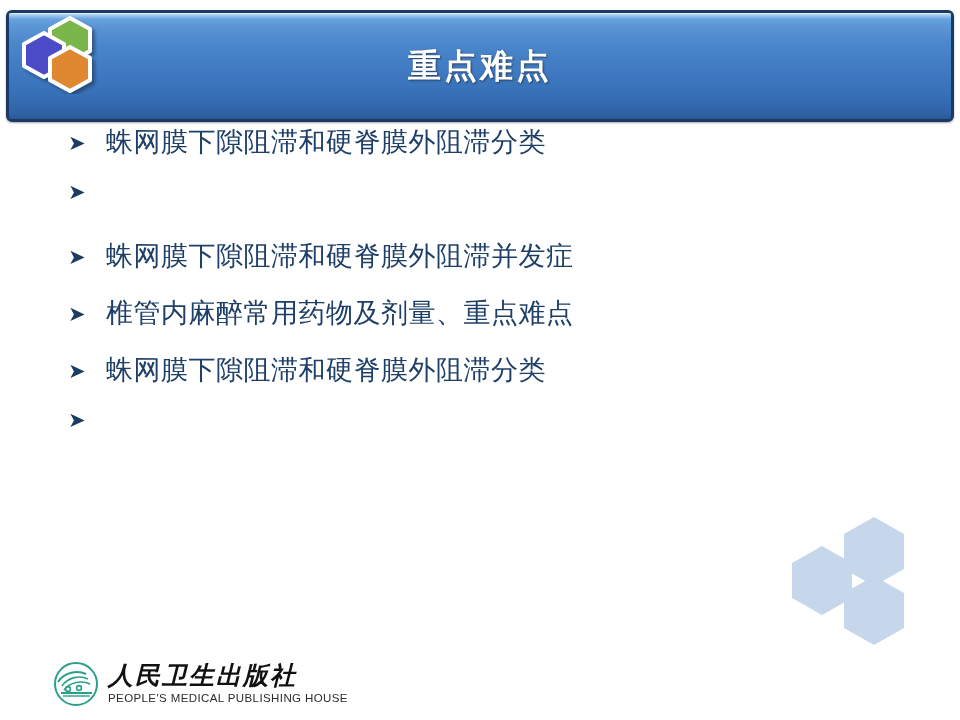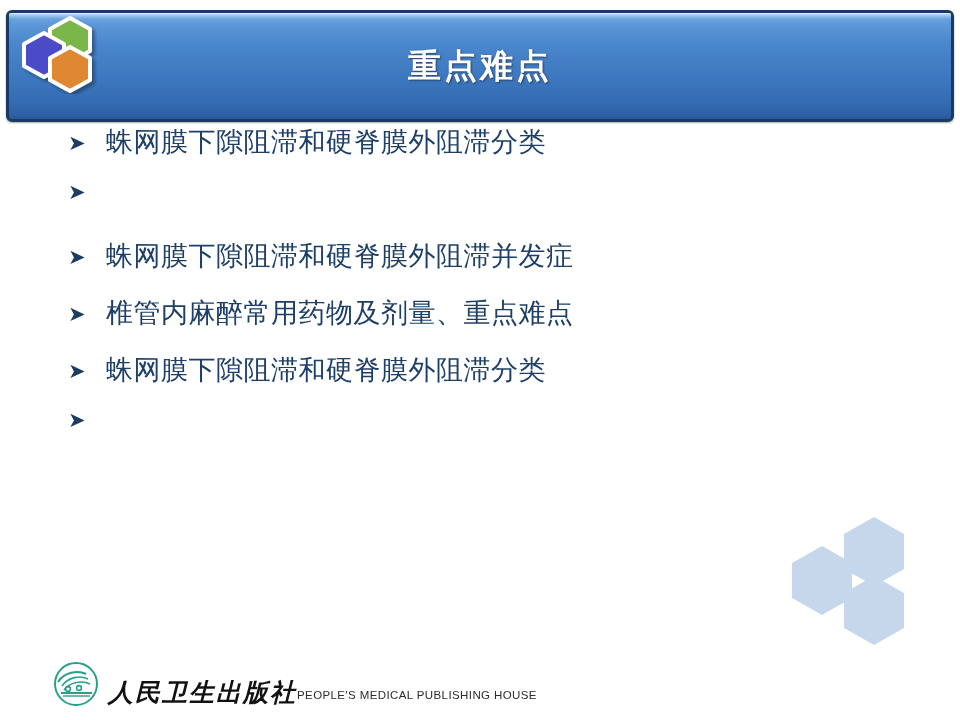--- a/index.html
+++ b/index.html
@@ -128,41 +128,41 @@
   }
   .pub-mark {
     flex: 0 0 auto;
     width: 48px;
     height: 48px;
     margin-right: 8px;
   }
   .pub-text {
     flex: 0 0 auto;
     display: flex;
-    flex-direction: row;
+    flex-direction: column;
     justify-content: flex-end;
     padding-bottom: 2px;
   }
   .pub-cn {
     font-family: "DejaVu Serif", "Liberation Serif", serif;
     font-size: 25px;
     font-weight: bold;
     font-style: italic;
     color: #111111;
     letter-spacing: 2px;
     line-height: 1.05;
     white-space: nowrap;
   }
   .pub-en {
     font-family: "Liberation Sans", "DejaVu Sans", sans-serif;
     font-size: 11.5px;
     color: #2b2b2b;
     letter-spacing: 0.4px;
     line-height: 1.3;
-    margin-top: 8px;
+    margin-top: 2px;
     white-space: nowrap;
   }
 </style>
 </head>
 <body>
 
 <div class="slide">
 
   <div class="title-bar">
     <div class="title-text">重点难点</div>

